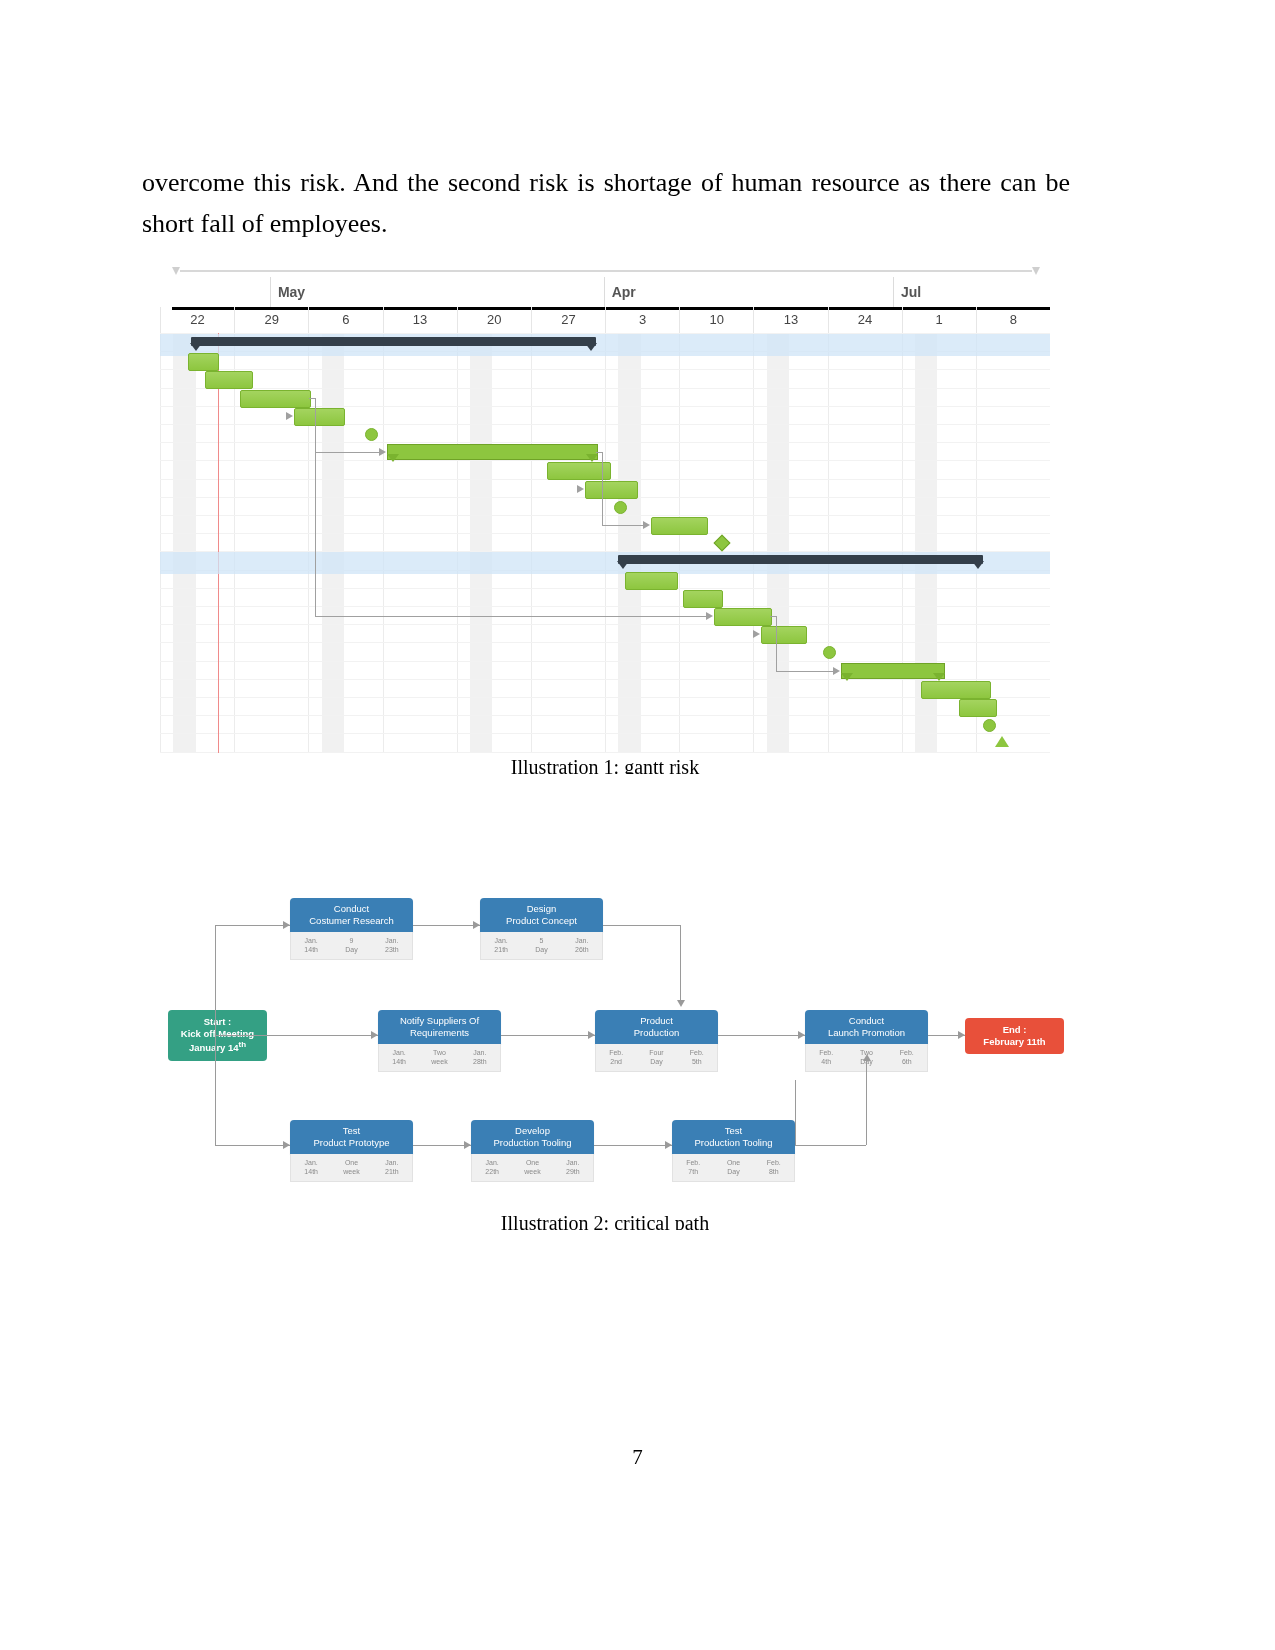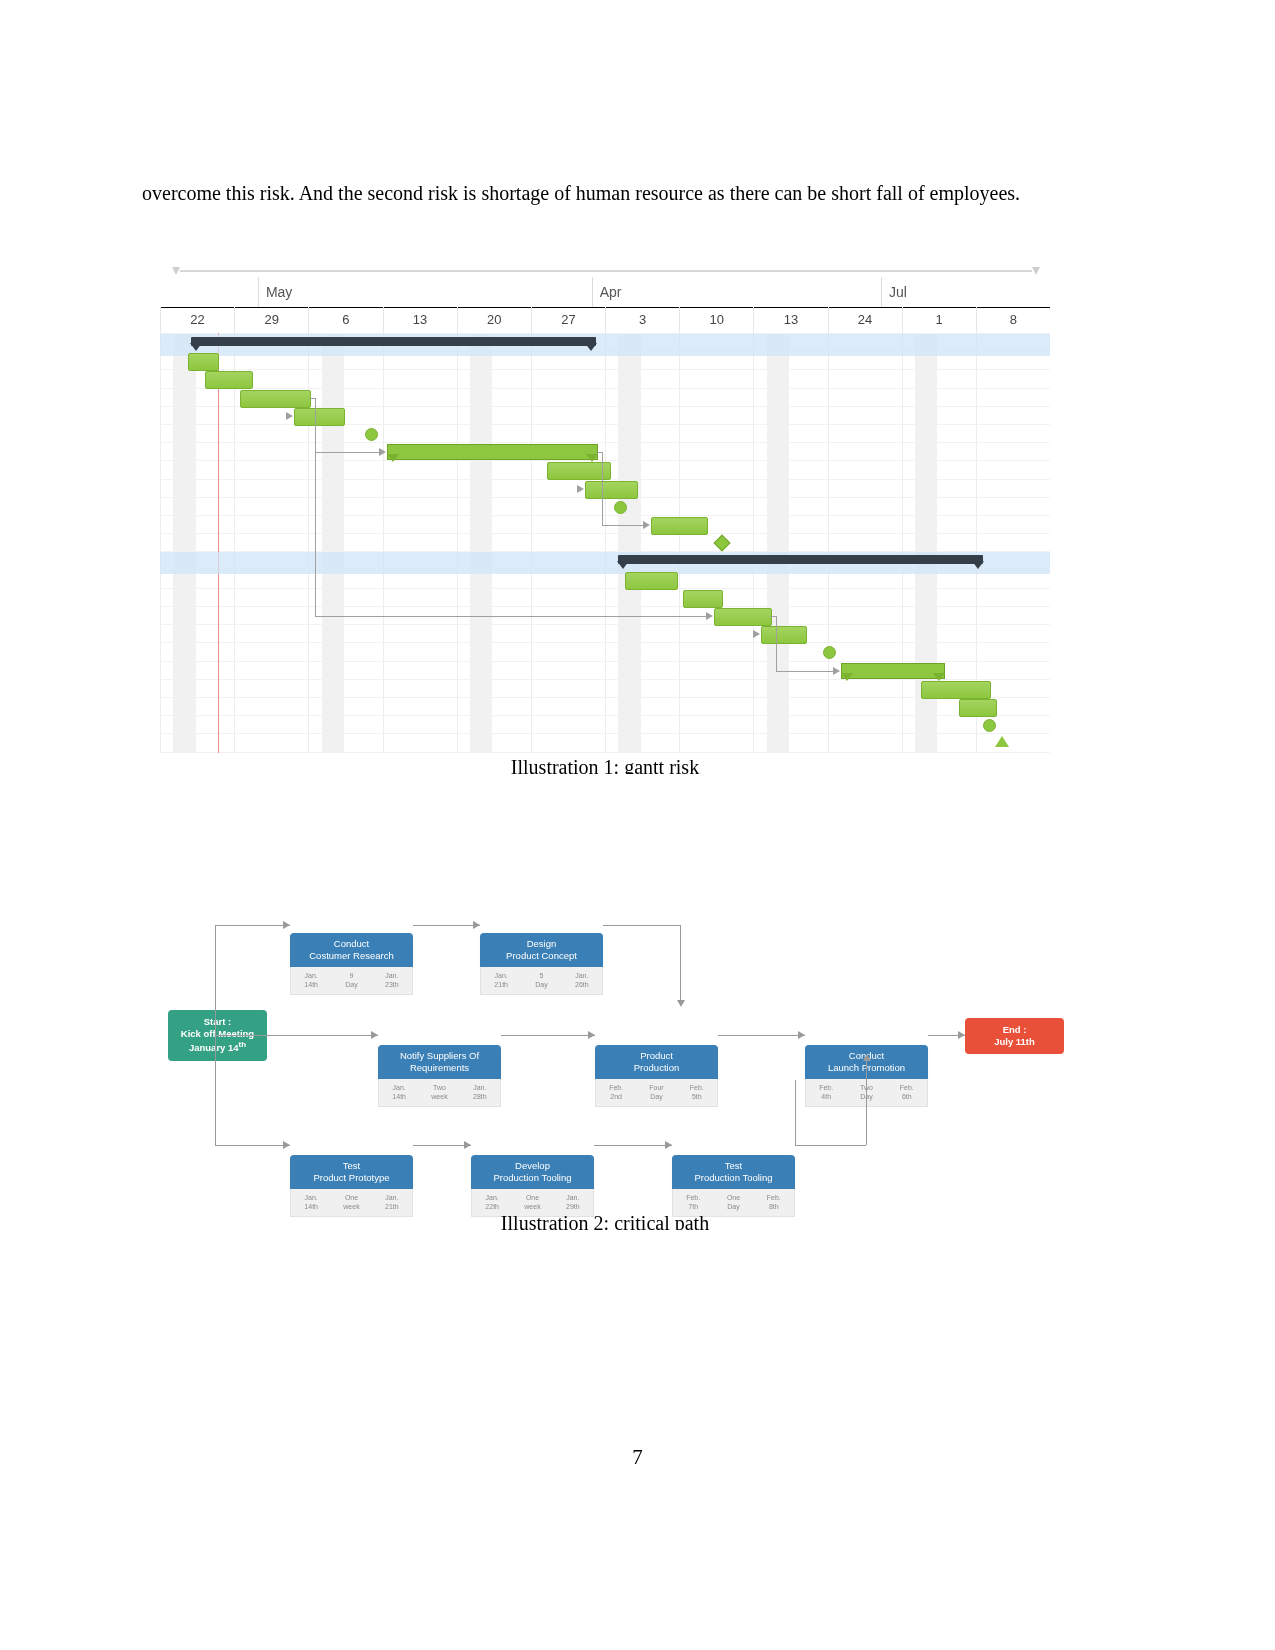--- a/index.html
+++ b/index.html
@@ -8,41 +8,41 @@
     background:#ffffff;
     font-family:"Liberation Serif", serif;
     position:relative;
     overflow:hidden;
   }
   .page{position:absolute;inset:0;}
 
   
   .para{
     position:absolute;
-    left:142px; top:153px; width:928px;
+    left:142px; top:136px; width:928px;
     font-family:"Liberation Serif", serif;
-    font-size:20px;
+    font-size:26px;
     line-height:41px;
     color:#000;
     text-align:justify;
     text-justify:inter-word;
   }
 
   
   .fig1{position:absolute;left:160px;top:255px;width:890px;height:500px;overflow:hidden;background:#fff;}
   .gantt{position:relative;width:890px;height:500px;background:#fff;}
 
   .g-scroll{position:absolute;left:12px;top:12px;right:10px;height:8px;}
   .g-scroll .bar{position:absolute;left:8px;right:8px;top:3px;height:2px;background:#d8d8d8;}
   .g-scroll .cap{position:absolute;top:0;width:8px;height:8px;background:#cfcfcf;
      clip-path:polygon(0 0,100% 0,50% 100%);}
   .g-scroll .cap.l{left:0;}
   .g-scroll .cap.r{right:0;}
 
-  .g-months{position:absolute;left:0;top:22px;width:890px;height:30px;border-bottom:1px solid #000000;}
+  .g-months{position:absolute;left:12px;top:22px;width:890px;height:30px;border-bottom:3px solid #000000;font-weight:bold;}
   .g-month{position:absolute;top:0;height:30px;border-left:1px solid #dcdcdc;
       font-family:"Liberation Sans", sans-serif;font-size:14px;color:#555;
       padding-left:7px;line-height:30px;box-sizing:border-box;}
   .g-weeks{position:absolute;left:0;top:52px;width:890px;height:26px;border-bottom:1px solid #dcdcdc;}
   .g-week{position:absolute;top:0;height:26px;border-left:1px solid #e6e6e6;
       font-family:"Liberation Sans", sans-serif;font-size:13px;color:#444;
       text-align:center;line-height:26px;box-sizing:border-box;}
 
   .g-grid{position:absolute;left:0;top:78px;width:890px;height:420px;overflow:hidden;}
   .g-colshade{position:absolute;top:0;height:420px;background:#f1f1f1;}
@@ -73,21 +73,21 @@
       font-family:"Liberation Serif", serif;font-size:20px;color:#000;height:18px;overflow:hidden;}
   .cap2{position:absolute;left:160px;top:1212px;width:890px;text-align:center;
       font-family:"Liberation Serif", serif;font-size:20px;color:#000;height:18px;overflow:hidden;}
 
   
   .fig2{position:absolute;left:160px;top:880px;width:900px;height:330px;}
   .cp{position:absolute;inset:0;}
   .cp-node{position:absolute;width:123px;}
   .cp-head{background:#3a7fb5;color:#fff;border-radius:4px 4px 0 0;
       font-family:"Liberation Sans", sans-serif;font-size:9.5px;text-align:center;
-      padding:5px 2px 6px;line-height:11.5px;box-shadow:0 1px 1px rgba(0,0,0,.18);margin-top:35px;}
+      padding:5px 2px 6px;line-height:11.5px;box-shadow:0 1px 1px rgba(0,0,0,.18);}
   .cp-dates{display:flex;background:#f0f0f0;border:1px solid #e2e2e2;border-top:none;}
   .cp-dates div{flex:1;text-align:center;font-family:"Liberation Sans", sans-serif;
       font-size:7px;color:#8a8a8a;line-height:9px;padding:4px 0 5px;}
   .cp-term{position:absolute;width:95px;border-radius:4px;color:#fff;
       font-family:"Liberation Sans", sans-serif;font-size:9.5px;text-align:center;
       line-height:11.5px;padding:6px 2px 7px;font-weight:bold;}
   .cp-start{background:#34a084;}
   .cp-end{background:#e8503a;}
   .cp-line{position:absolute;background:#9a9a9a;}
   .cp-ah-r{position:absolute;width:0;height:0;border-top:4px solid transparent;border-bottom:4px solid transparent;border-left:7px solid #9a9a9a;}
@@ -326,21 +326,21 @@
             <div>Feb.<br>8th</div>
           </div>
         </div>
         <div class="cp-term cp-start" style="left: 8px; top: 130px;">
           <div>Start :</div>
           <div>Kick off Meeting</div>
           <div>January 14<sup>th</sup></div>
         </div>
         <div class="cp-term cp-end" style="left: 805px; top: 138px;">
           <div>End :</div>
-          <div>July 11th</div>
+          <div>February 11th</div>
         </div>
         <div class="cp-line" style="left: 55px; top: 45px; width: 1px; height: 110px;"></div>
         <div class="cp-line" style="left: 55px; top: 45px; width: 75px; height: 1px;"></div>
         <div class="cp-ah-r" style="left: 123px; top: 41px;"></div>
         <div class="cp-line" style="left: 55px; top: 155px; width: 163px; height: 1px;"></div>
         <div class="cp-ah-r" style="left: 211px; top: 151px;"></div>
         <div class="cp-line" style="left: 55px; top: 155px; width: 1px; height: 110px;"></div>
         <div class="cp-line" style="left: 55px; top: 265px; width: 75px; height: 1px;"></div>
         <div class="cp-ah-r" style="left: 123px; top: 261px;"></div>
         <div class="cp-line" style="left: 253px; top: 45px; width: 67px; height: 1px;"></div>

